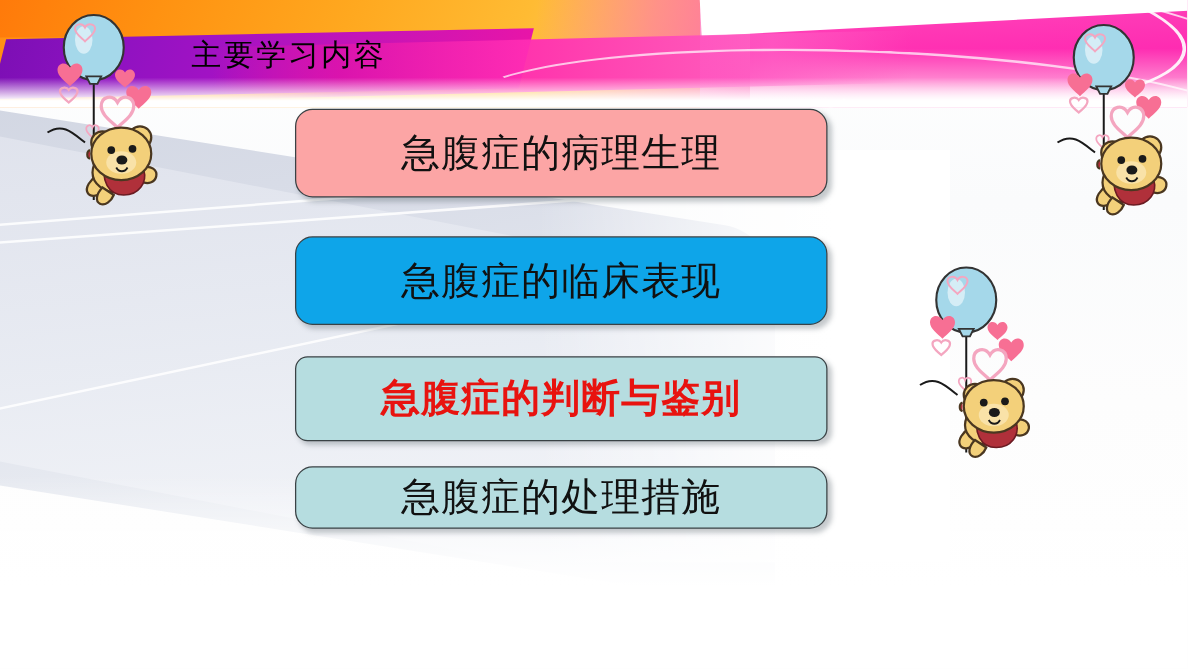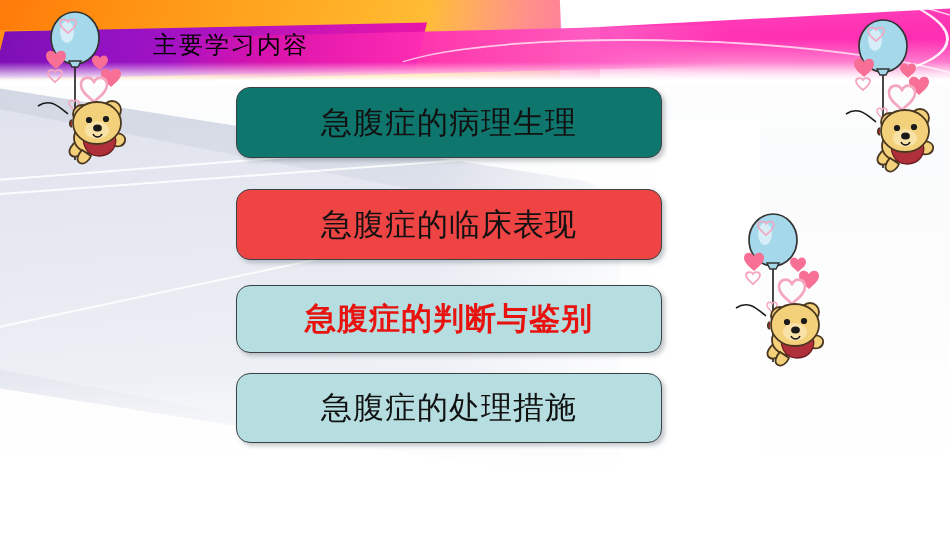--- a/index.html
+++ b/index.html
@@ -160,22 +160,22 @@
     font-size:31px;
     line-height:34px;
     letter-spacing:1px;
     color:#111111;
     white-space:nowrap;
   }
   .cbox.highlight .cbox-label { color:#e8130f; font-weight:bold; }
 
   #box1 { height:71px; margin-bottom:31px; }
   #box2 { height:71px; margin-bottom:25px; }
-  #box3 { height:68px; margin-bottom:20px; }
-  #box4 { height:70px; }
+  #box3 { height:68px; margin-bottom:20px;border-radius:10px; }
+  #box4 { height:50px; }
 
   
   .figure { position:absolute; z-index:50; }
   .figure svg { display:block; }
 
   
 </style>
 </head>
 <body>
 
@@ -201,24 +201,24 @@
     <div class="banner-ribbon-1"></div>
     <div class="banner-ribbon-2"></div>
     <div class="banner-ribbon-3"></div>
     <div class="banner-ribbon-4"></div>
     <div class="banner-bottom-white"></div>
   </div>
 
   <div class="title">主要学习内容</div>
 
   <div class="boxes">
-    <div class="cbox" id="box1" style="background: #0f766e;">
+    <div class="cbox" id="box1" style="background: #fca5a5;">
       <span class="cbox-label" style="color: rgb(17, 17, 17);">急腹症的病理生理</span>
     </div>
-    <div class="cbox" id="box2" style="background: #ef4444; justify-content: center;">
+    <div class="cbox" id="box2" style="background: #0ea5e9; justify-content: center;">
       <span class="cbox-label" style="color: rgb(17, 17, 17);">急腹症的临床表现</span>
     </div>
     <div class="cbox highlight" id="box3" style="background: rgb(182, 221, 224);">
       <span class="cbox-label" style="color: rgb(232, 19, 15);">急腹症的判断与鉴别</span>
     </div>
     <div class="cbox" id="box4" style="background: rgb(182, 221, 224);">
       <span class="cbox-label" style="color: rgb(17, 17, 17);">急腹症的处理措施</span>
     </div>
   </div>
 

